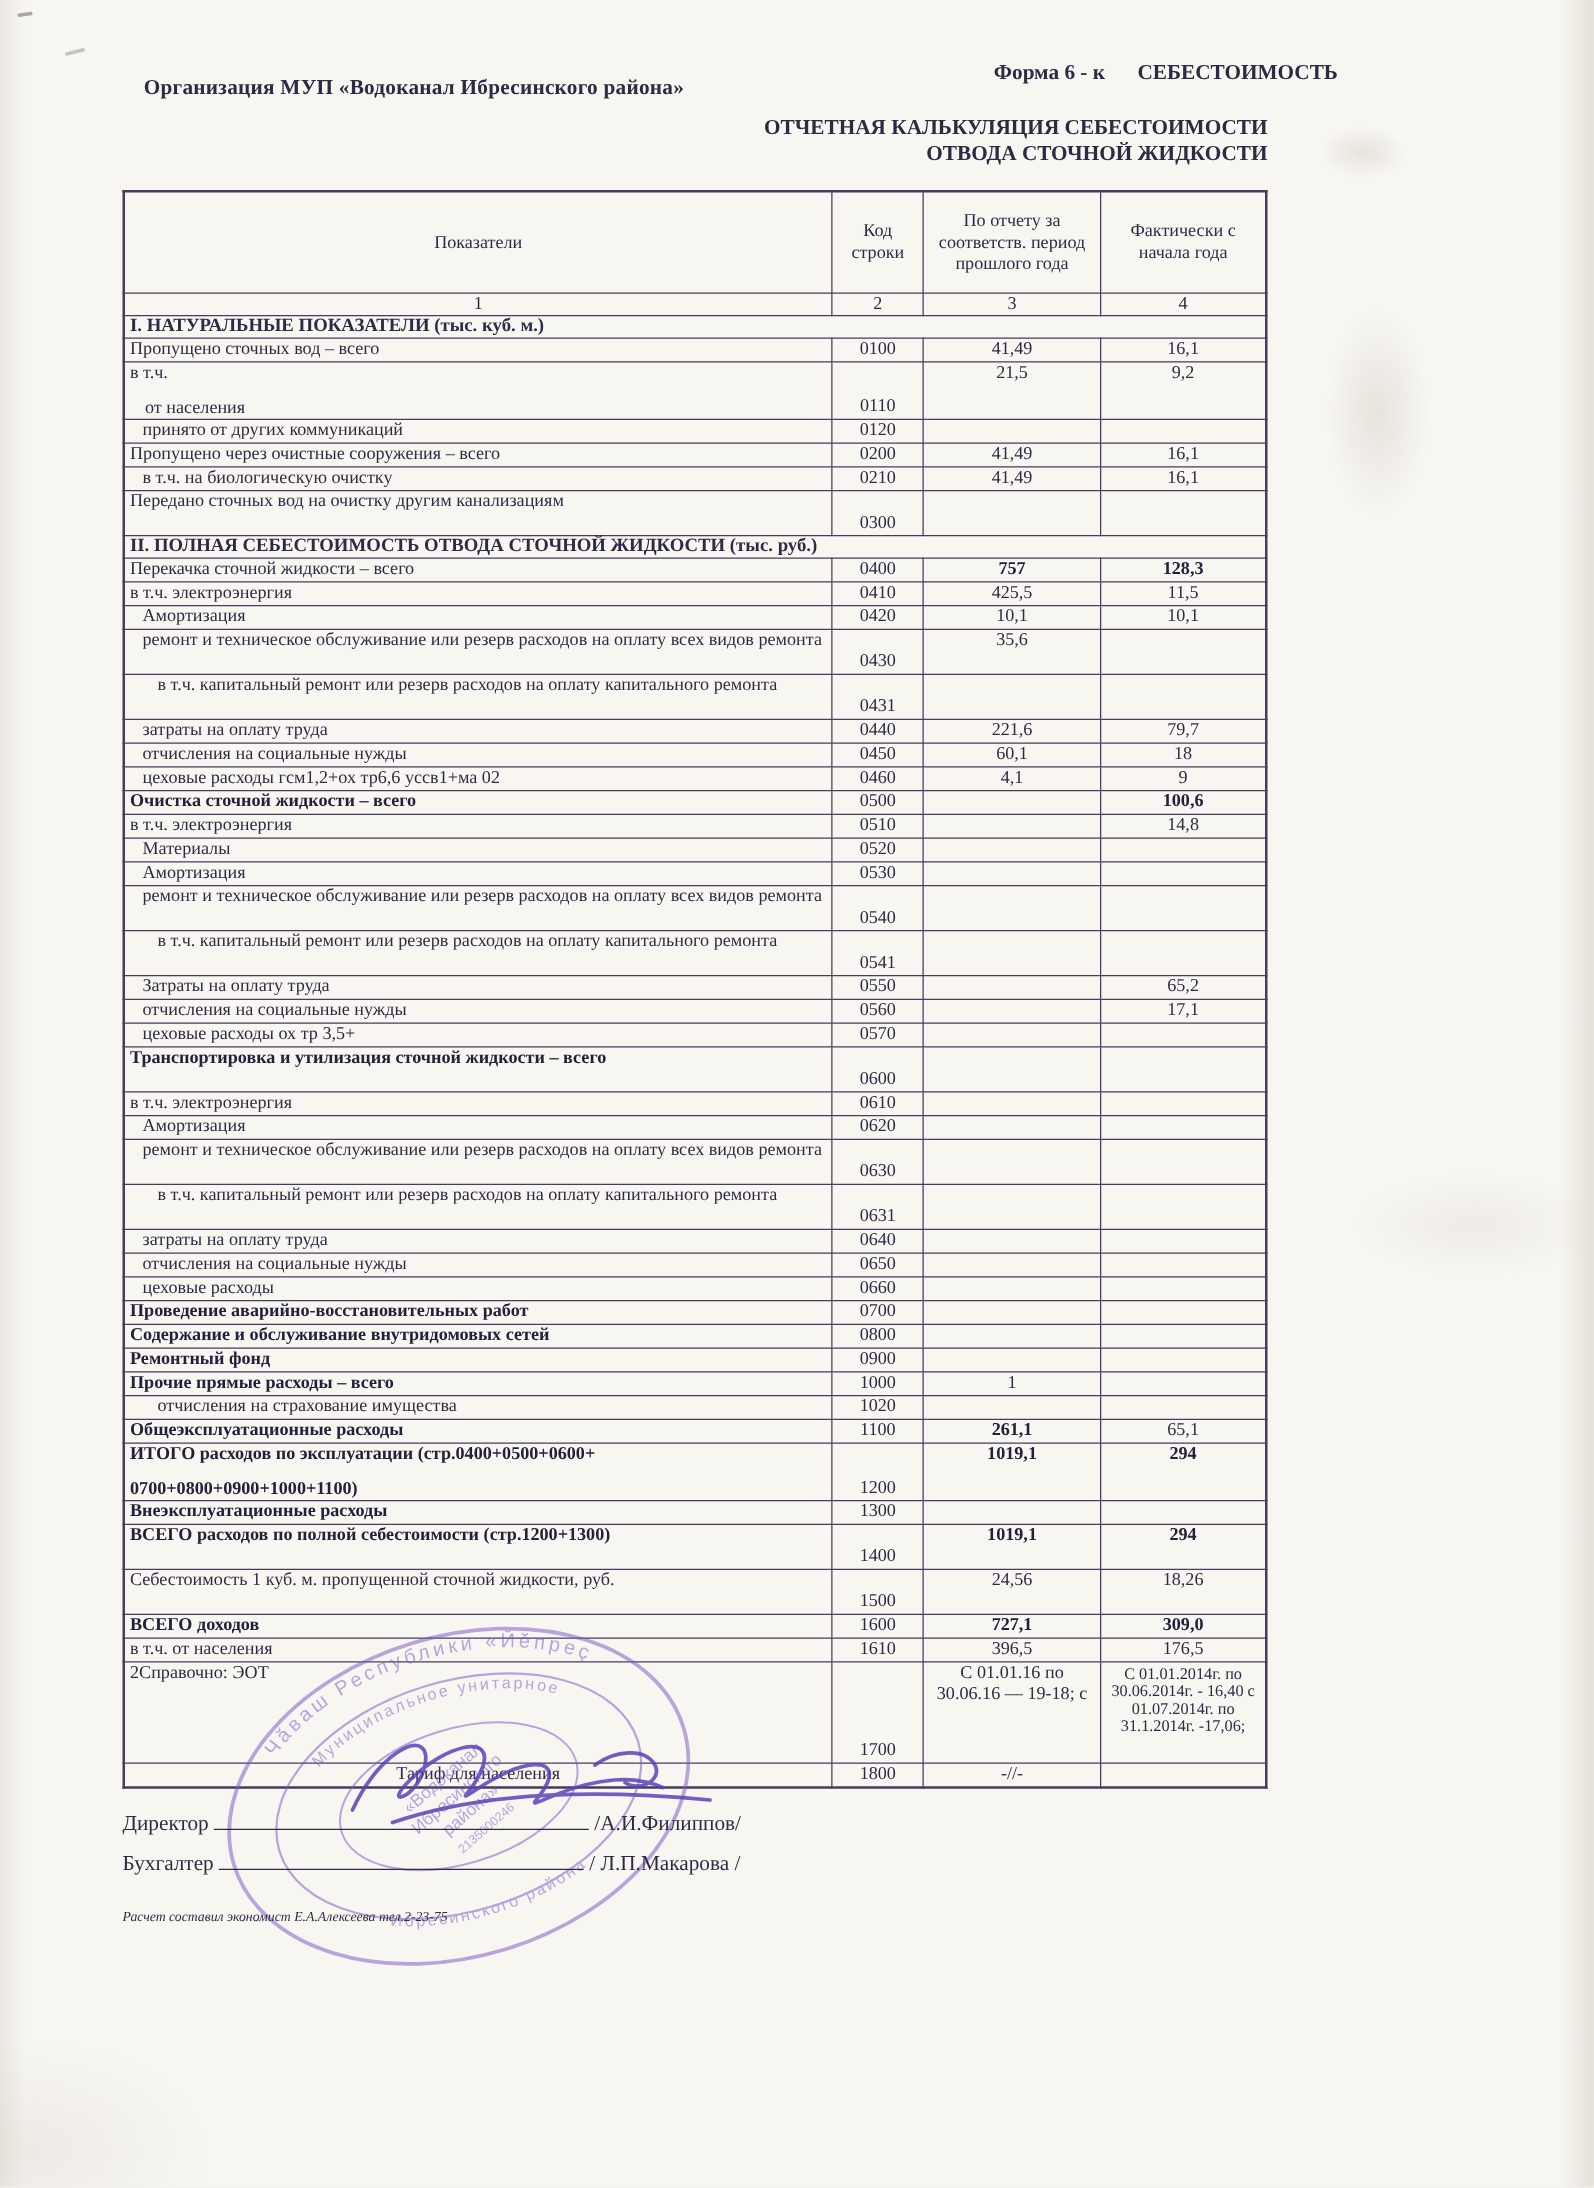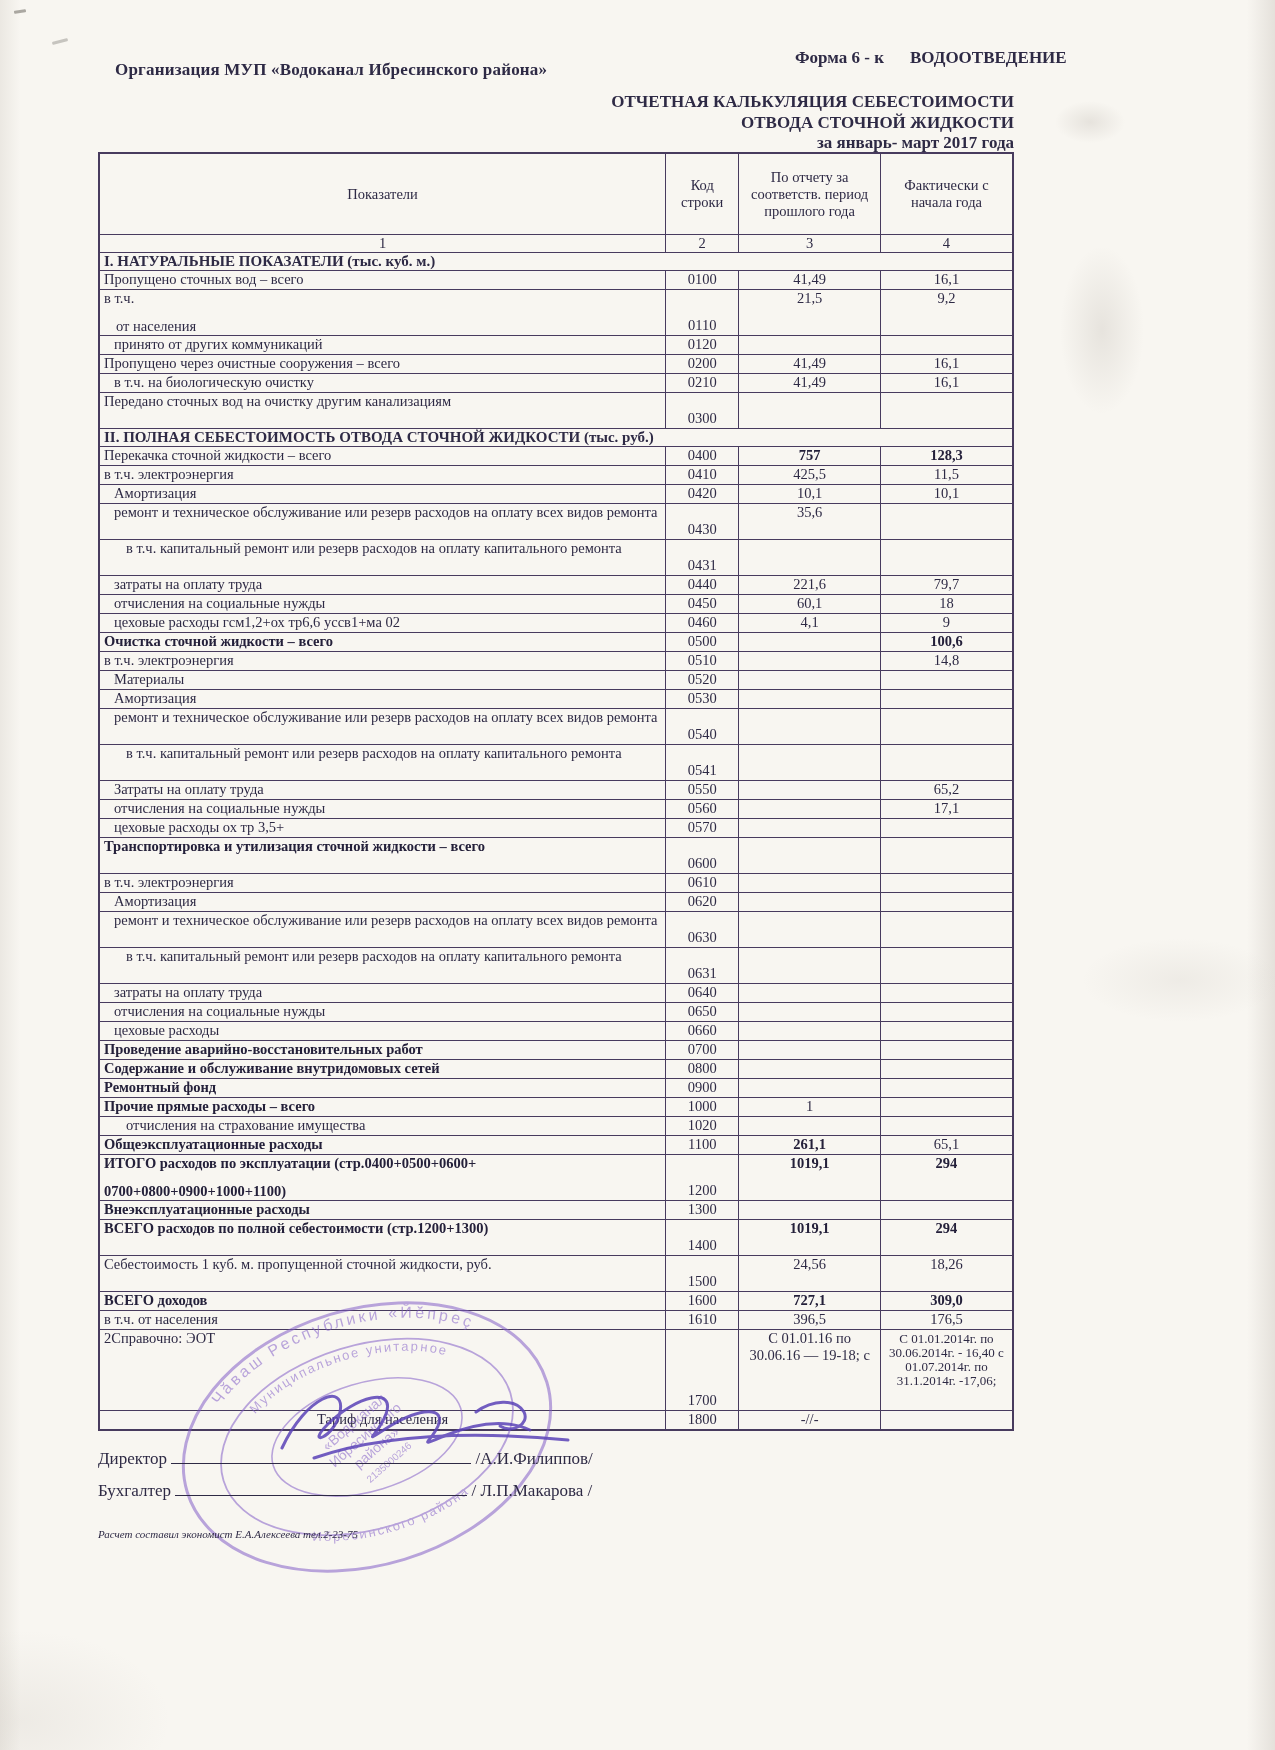--- a/index.html
+++ b/index.html
@@ -70,27 +70,26 @@
 </style>
 </head>
 <body>
 
 <div class="sheet">
   <div class="corner-mark cm1"></div>
   <div class="corner-mark cm2"></div>
 
   <div class="org-line">Организация  МУП «Водоканал Ибресинского района»</div>
   <div class="form-line">
-    <span>Форма 6 - к</span><span class="gap"></span><span>ВОДООТВЕДЕНИЕ</span>
+    <span>Форма 6 - к</span><span class="gap"></span><span>СЕБЕСТОИМОСТЬ</span>
   </div>
 
   <div class="report-title">
     <div>ОТЧЕТНАЯ КАЛЬКУЛЯЦИЯ СЕБЕСТОИМОСТИ</div>
     <div>ОТВОДА СТОЧНОЙ  ЖИДКОСТИ</div>
-    <div>за    январь- март 2017 года</div>
   </div>
 
   <table class="cost">
     <colgroup>
         <col class="c1">
         <col class="c2">
         <col class="c3">
         <col class="c4">
       </colgroup>
     <thead>

